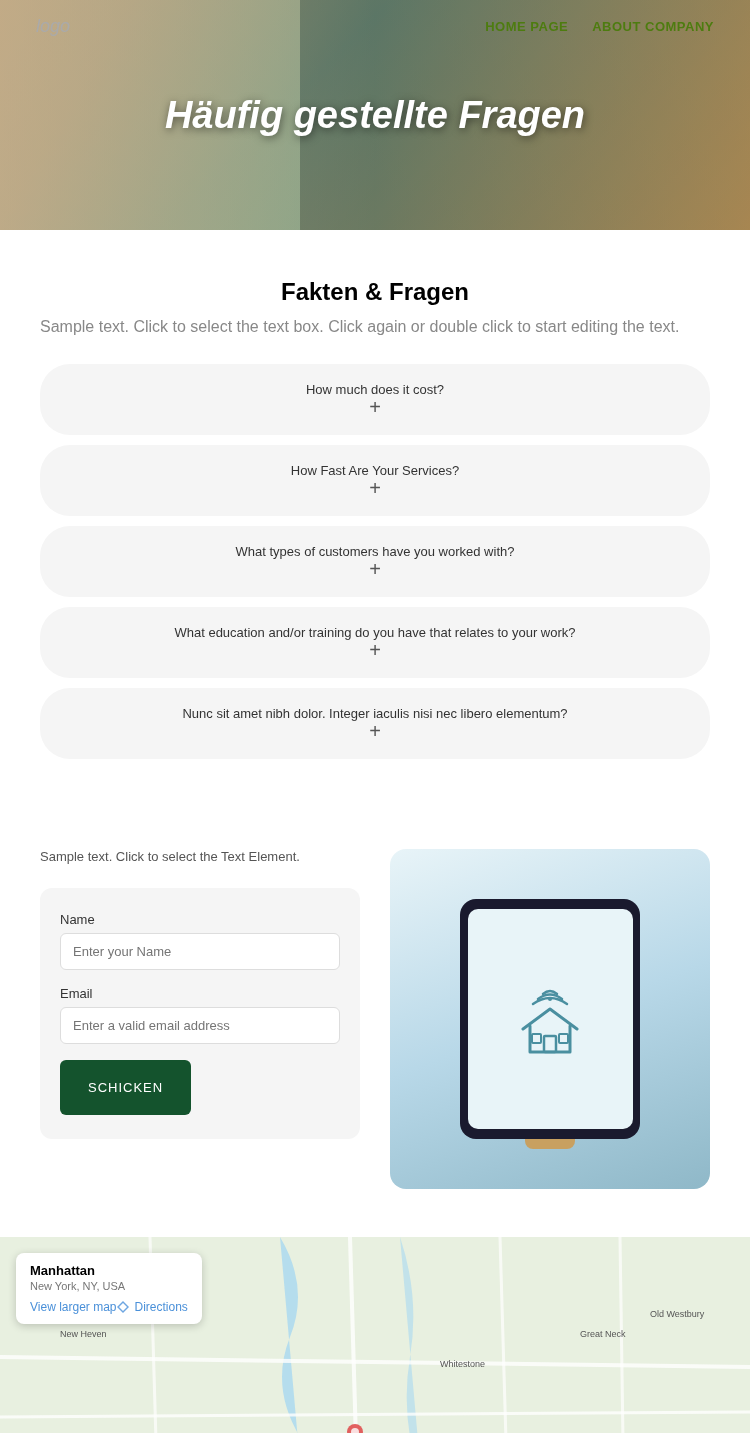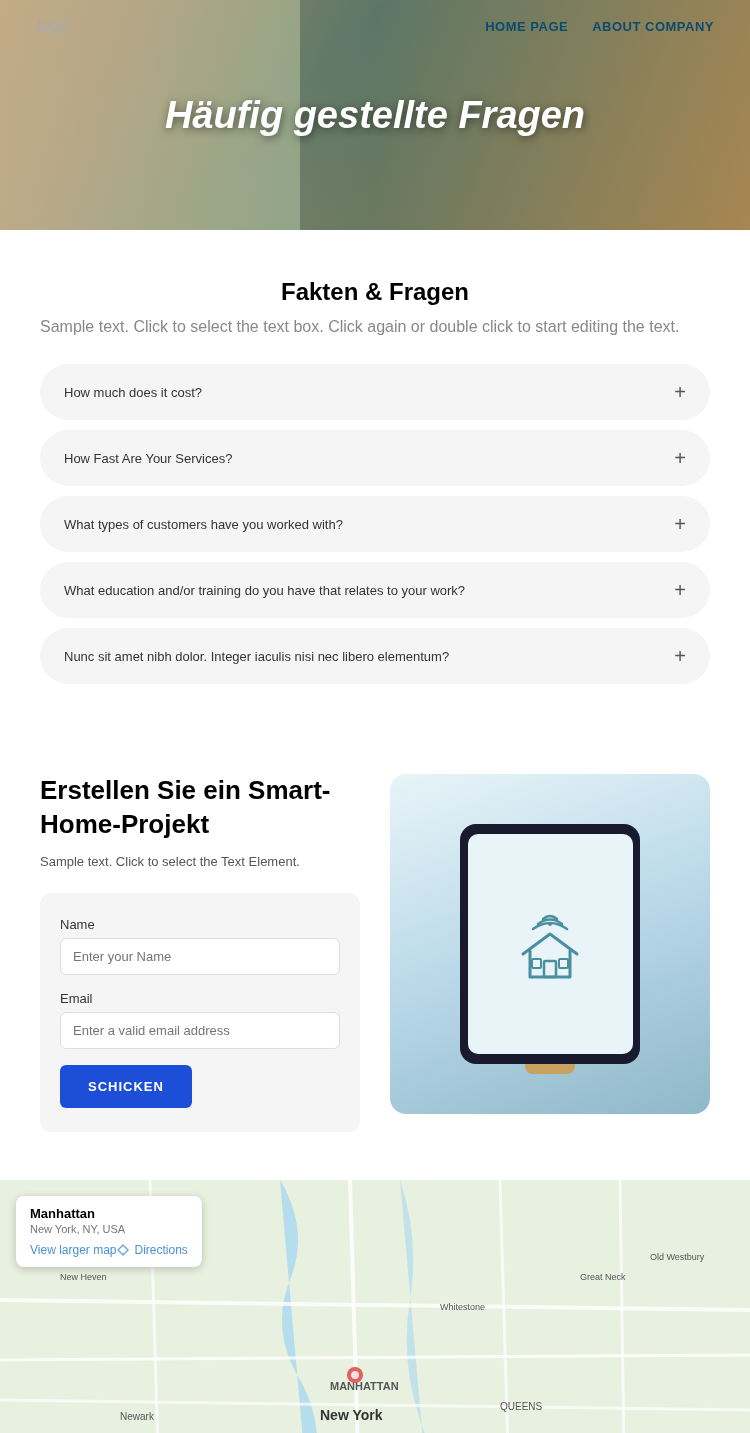--- a/index.html
+++ b/index.html
@@ -9,21 +9,21 @@
     nav {
       position: absolute;
       top: 0; left: 0; right: 0;
       display: flex;
       justify-content: space-between;
       align-items: center;
       padding: 16px 36px;
       z-index: 10;
     }
     .nav-links { display: flex; gap: 24px; }
-    .nav-link { color: #0c4a6e; font-size: 13px; font-weight: bold; text-decoration: none; letter-spacing: 0.5px; }
+    .nav-link { color: #4d7c0f; font-size: 13px; font-weight: bold; text-decoration: none; letter-spacing: 0.5px; }
 
     
     .hero {
       position: relative;
       width: 750px;
       height: 230px;
       background: linear-gradient(rgba(0,0,0,0.35), rgba(0,0,0,0.35)),
                   linear-gradient(135deg, #c8a97d 0%, #7a9a8a 40%, #d4a96a 100%);
       display: flex;
       align-items: center;
@@ -66,20 +66,21 @@
     }
     .faq-item {
       background: #f5f5f5;
       border-radius: 30px;
       padding: 18px 24px;
       margin-bottom: 10px;
       display: flex;
       justify-content: space-between;
       align-items: center;
       cursor: pointer;
+      flex-direction: column;
     }
     .faq-item-text {
       font-size: 13px;
       font-weight: 500;
       color: #333;
     }
     .faq-icon {
       font-size: 20px;
       color: #555;
       font-weight: 300;
@@ -135,27 +136,27 @@
       border: 1px solid #ddd;
       border-radius: 6px;
       font-size: 13px;
       color: #999;
       background: #fff;
       outline: none;
       resize: vertical;
       min-height: 90px;
     }
     .submit-btn {
-      background: #1d4ed8;
+      background: #14532d;
       color: #fff;
       border: none;
-      padding: 14px 28px;
+      padding: 20px 28px;
       border-radius: 6px;
       font-size: 13px;
-      font-weight: 700;
+      font-weight: 400;
       letter-spacing: 1px;
       cursor: pointer;
     }
     .smart-right {
       flex: 1;
       border-radius: 16px;
       overflow: hidden;
       height: 340px;
       background: linear-gradient(160deg, #e8f4f8 0%, #b8d8e8 50%, #8fb8c8 100%);
       display: flex;
@@ -240,21 +241,20 @@
     <span class="faq-icon">+</span>
   </div>
   <div class="faq-item">
     <span class="faq-item-text">Nunc sit amet nibh dolor. Integer iaculis nisi nec libero elementum?</span>
     <span class="faq-icon">+</span>
   </div>
 </div>
 
 <div class="smart-section">
   <div class="smart-left">
-    <h2 class="smart-title">Erstellen Sie ein Smart-Home-Projekt</h2>
     <p class="smart-subtext">Sample text. Click to select the Text Element.</p>
     <div class="contact-form">
       <div class="form-group">
         <label class="form-label">Name</label>
         <input class="form-input" type="text" placeholder="Enter your Name" style="">
       </div>
       <div class="form-group">
         <label class="form-label">Email</label>
         <input class="form-input" type="email" placeholder="Enter a valid email address" style="">
       </div>

